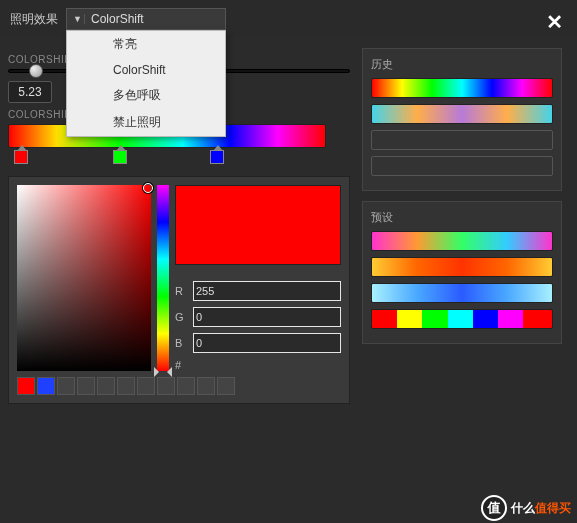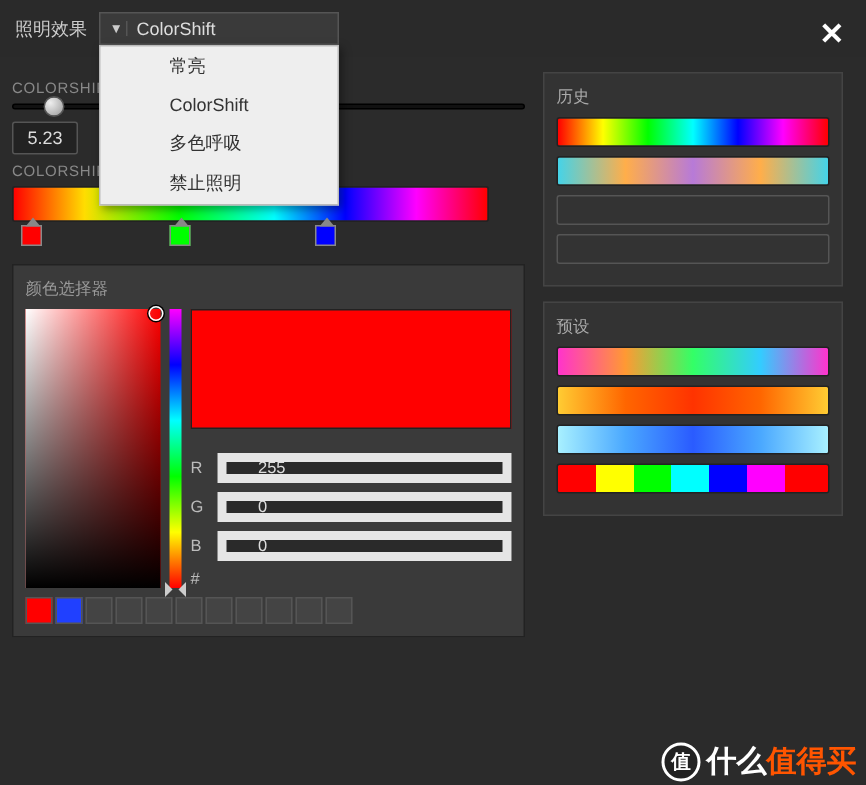--- a/index.html
+++ b/index.html
@@ -41,33 +41,33 @@
 .sv-black { position:absolute; inset:0; background: linear-gradient(to top, #000, rgba(0,0,0,0)); }
 .sv-cursor { position:absolute; width:10px; height:10px; border:1px solid #fff; border-radius:50%; top:-2px; right:-2px; box-shadow:0 0 0 1px #000; }
 .hue-col { width: 18px; height: 186px; position: relative; }
 .hue-bar { width: 100%; height: 100%; background: linear-gradient(to bottom, #ff00ff, #0000ff, #00ffff, #00ff00, #ffff00, #ff0000); }
 .hue-thumb { position:absolute; left:-3px; bottom:-6px; width:0; height:0; border-top:5px solid transparent; border-bottom:5px solid transparent; border-left:5px solid #ccc; }
 .hue-thumb-r { position:absolute; right:-3px; bottom:-6px; width:0; height:0; border-top:5px solid transparent; border-bottom:5px solid transparent; border-right:5px solid #ccc; }
 .preview-col { flex:1; display:flex; flex-direction:column; gap:6px; }
 .preview { background: #ff0000; height: 80px; border:1px solid #222; }
 .rgb-row { display:flex; align-items:center; gap:6px; }
 .rgb-label { width:12px; color:#bbb; font-size:11px; }
-.rgb-input { flex:1; background:#2a2a2a; border:6px solid #e5e5e5; color:#ddd; padding:2px 21px; font-size:11px; height:20px; }
+.rgb-input { flex:1; background:#2a2a2a; border:1px solid #e5e5e5; color:#ddd; padding:2px 2px; font-size:11px; height:20px; }
 
 .swatch-row { display:flex; gap:2px; margin-top:6px; }
 .swatch { width:18px; height:18px; border:1px solid #555; }
 
 .right-section { border:1px solid #444; background:#333; padding:8px; margin-bottom:10px; }
 .right-title { font-size:11px; color:#aaa; margin-bottom:6px; }
 .hist-bar, .preset-bar { height:20px; border:1px solid #222; border-radius:2px; margin-bottom:6px; }
 .empty-bar { height:20px; border:1px solid #555; border-radius:2px; margin-bottom:6px; background:#333; }
 
 .watermark { position:absolute; bottom:2px; right:6px; display:flex; align-items:center; gap:4px; }
 .wm-circle { width:26px; height:26px; border-radius:50%; background:#222; border:2px solid #fff; display:flex; align-items:center; justify-content:center; color:#fff; font-size:13px; font-weight:bold; }
-.wm-text { font-size:20px; font-weight:bold; }
+.wm-text { font-size:12px; font-weight:bold; }
 .wm-text .a { color:#fff; }
 .wm-text .b { color:#ff5500; }
 </style>
 </head>
 <body>
 
 <div class="topbar">
   <span class="topbar-label">照明效果</span>
   <div class="topbar-dropdown">
     <div class="dropdown-sel">
@@ -99,21 +99,20 @@
 
     <div class="section-label">COLORSHIFT</div>
     <div class="gradient-bar main-grad" style="width:318px"></div>
     <div class="stop-row" id="stop-row">
         <div class="stop" style="left: 6.2px; background: rgb(255, 0, 0);"></div>
         <div class="stop" style="left: 105.4px; background: rgb(0, 255, 0);"></div>
         <div class="stop" style="left: 201.5px; background: rgb(0, 0, 255);"></div>
       </div>
 
     <div class="picker-panel">
-      <div class="picker-title">颜色选择器</div>
       <div class="picker-body">
         <div class="sv-box">
           <div class="sv-white"></div>
             <div class="sv-black"></div>
           <div class="sv-cursor"></div>
         </div>
         <div class="hue-col">
           <div class="hue-bar"></div>
           <div class="hue-thumb"></div>
           <div class="hue-thumb-r"></div>

